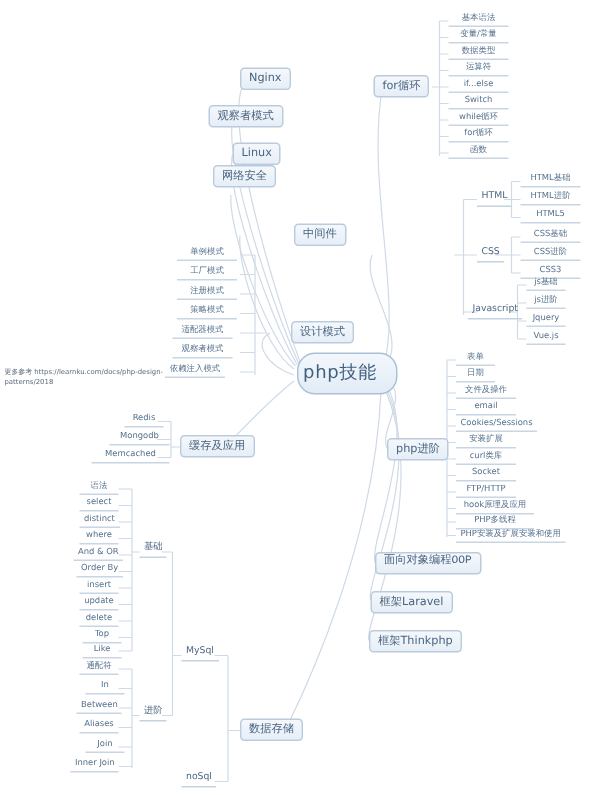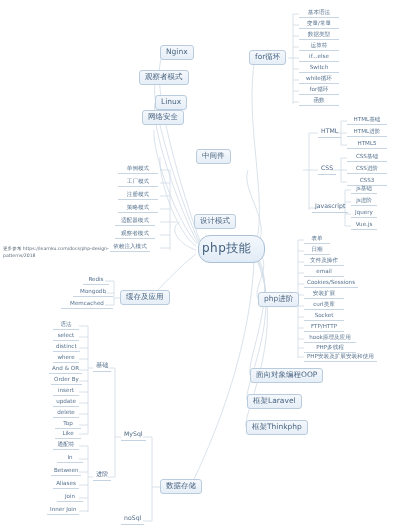--- a/index.html
+++ b/index.html
@@ -241,17 +241,17 @@
     <div class="node leaf xwide" style="left:304px;top:279px;">Cookies/Sessions</div>
     <div class="node leaf wide" style="left:304px;top:290px;">安装扩展</div>
     <div class="node leaf wide" style="left:304px;top:301px;">curl类库</div>
     <div class="node leaf wide" style="left:304px;top:312px;">Socket</div>
     <div class="node leaf wide" style="left:304px;top:323px;">FTP/HTTP</div>
     <div class="node leaf xwide" style="left:304px;top:334px;">hook原理及应用</div>
     <div class="node leaf xwide" style="left:304px;top:344px;">PHP多线程</div>
     <div class="node leaf xwide" style="left:304px;top:353px;">PHP安装及扩展安装和使用</div>
   </div>
 
-  <div class="node boxed" style="left:250px;top:368px;">面向对象编程OOP</div>
+  <div class="node boxed" style="left:250px;top:368px;font-family:Liberation Mono, monospace;">面向对象编程OOP</div>
   <div class="node boxed" style="left:247px;top:394px;">框架Laravel</div>
   <div class="node boxed" style="left:246px;top:420px;">框架Thinkphp</div>
 
 </div>
 
 </body></html>

